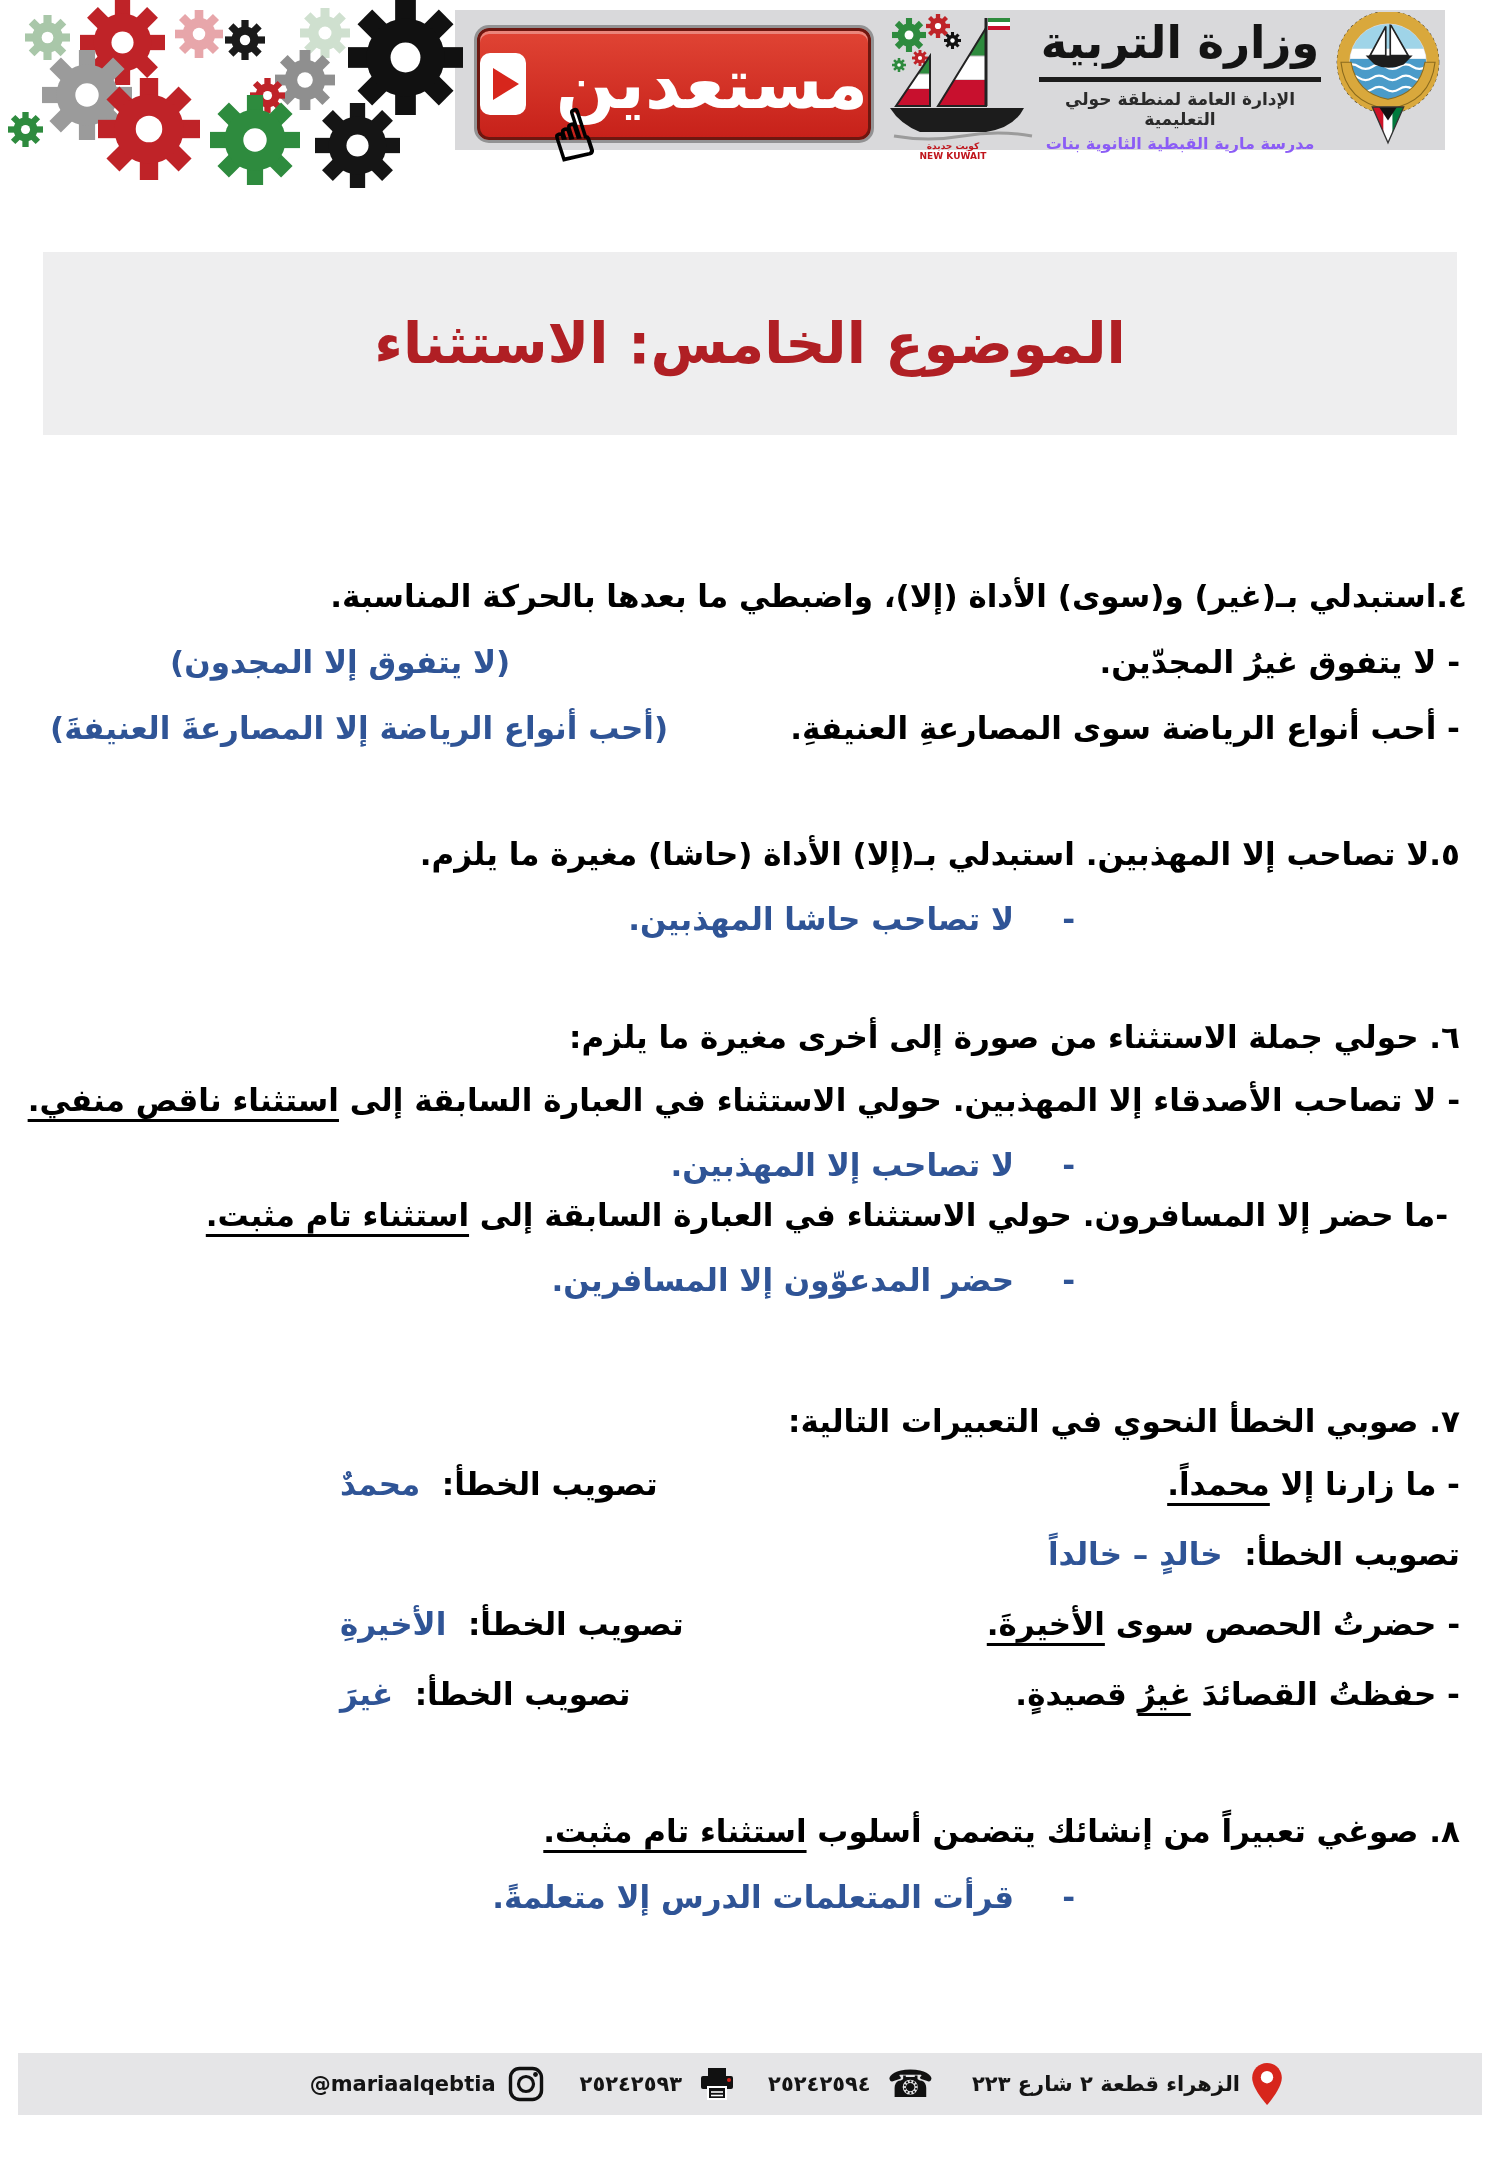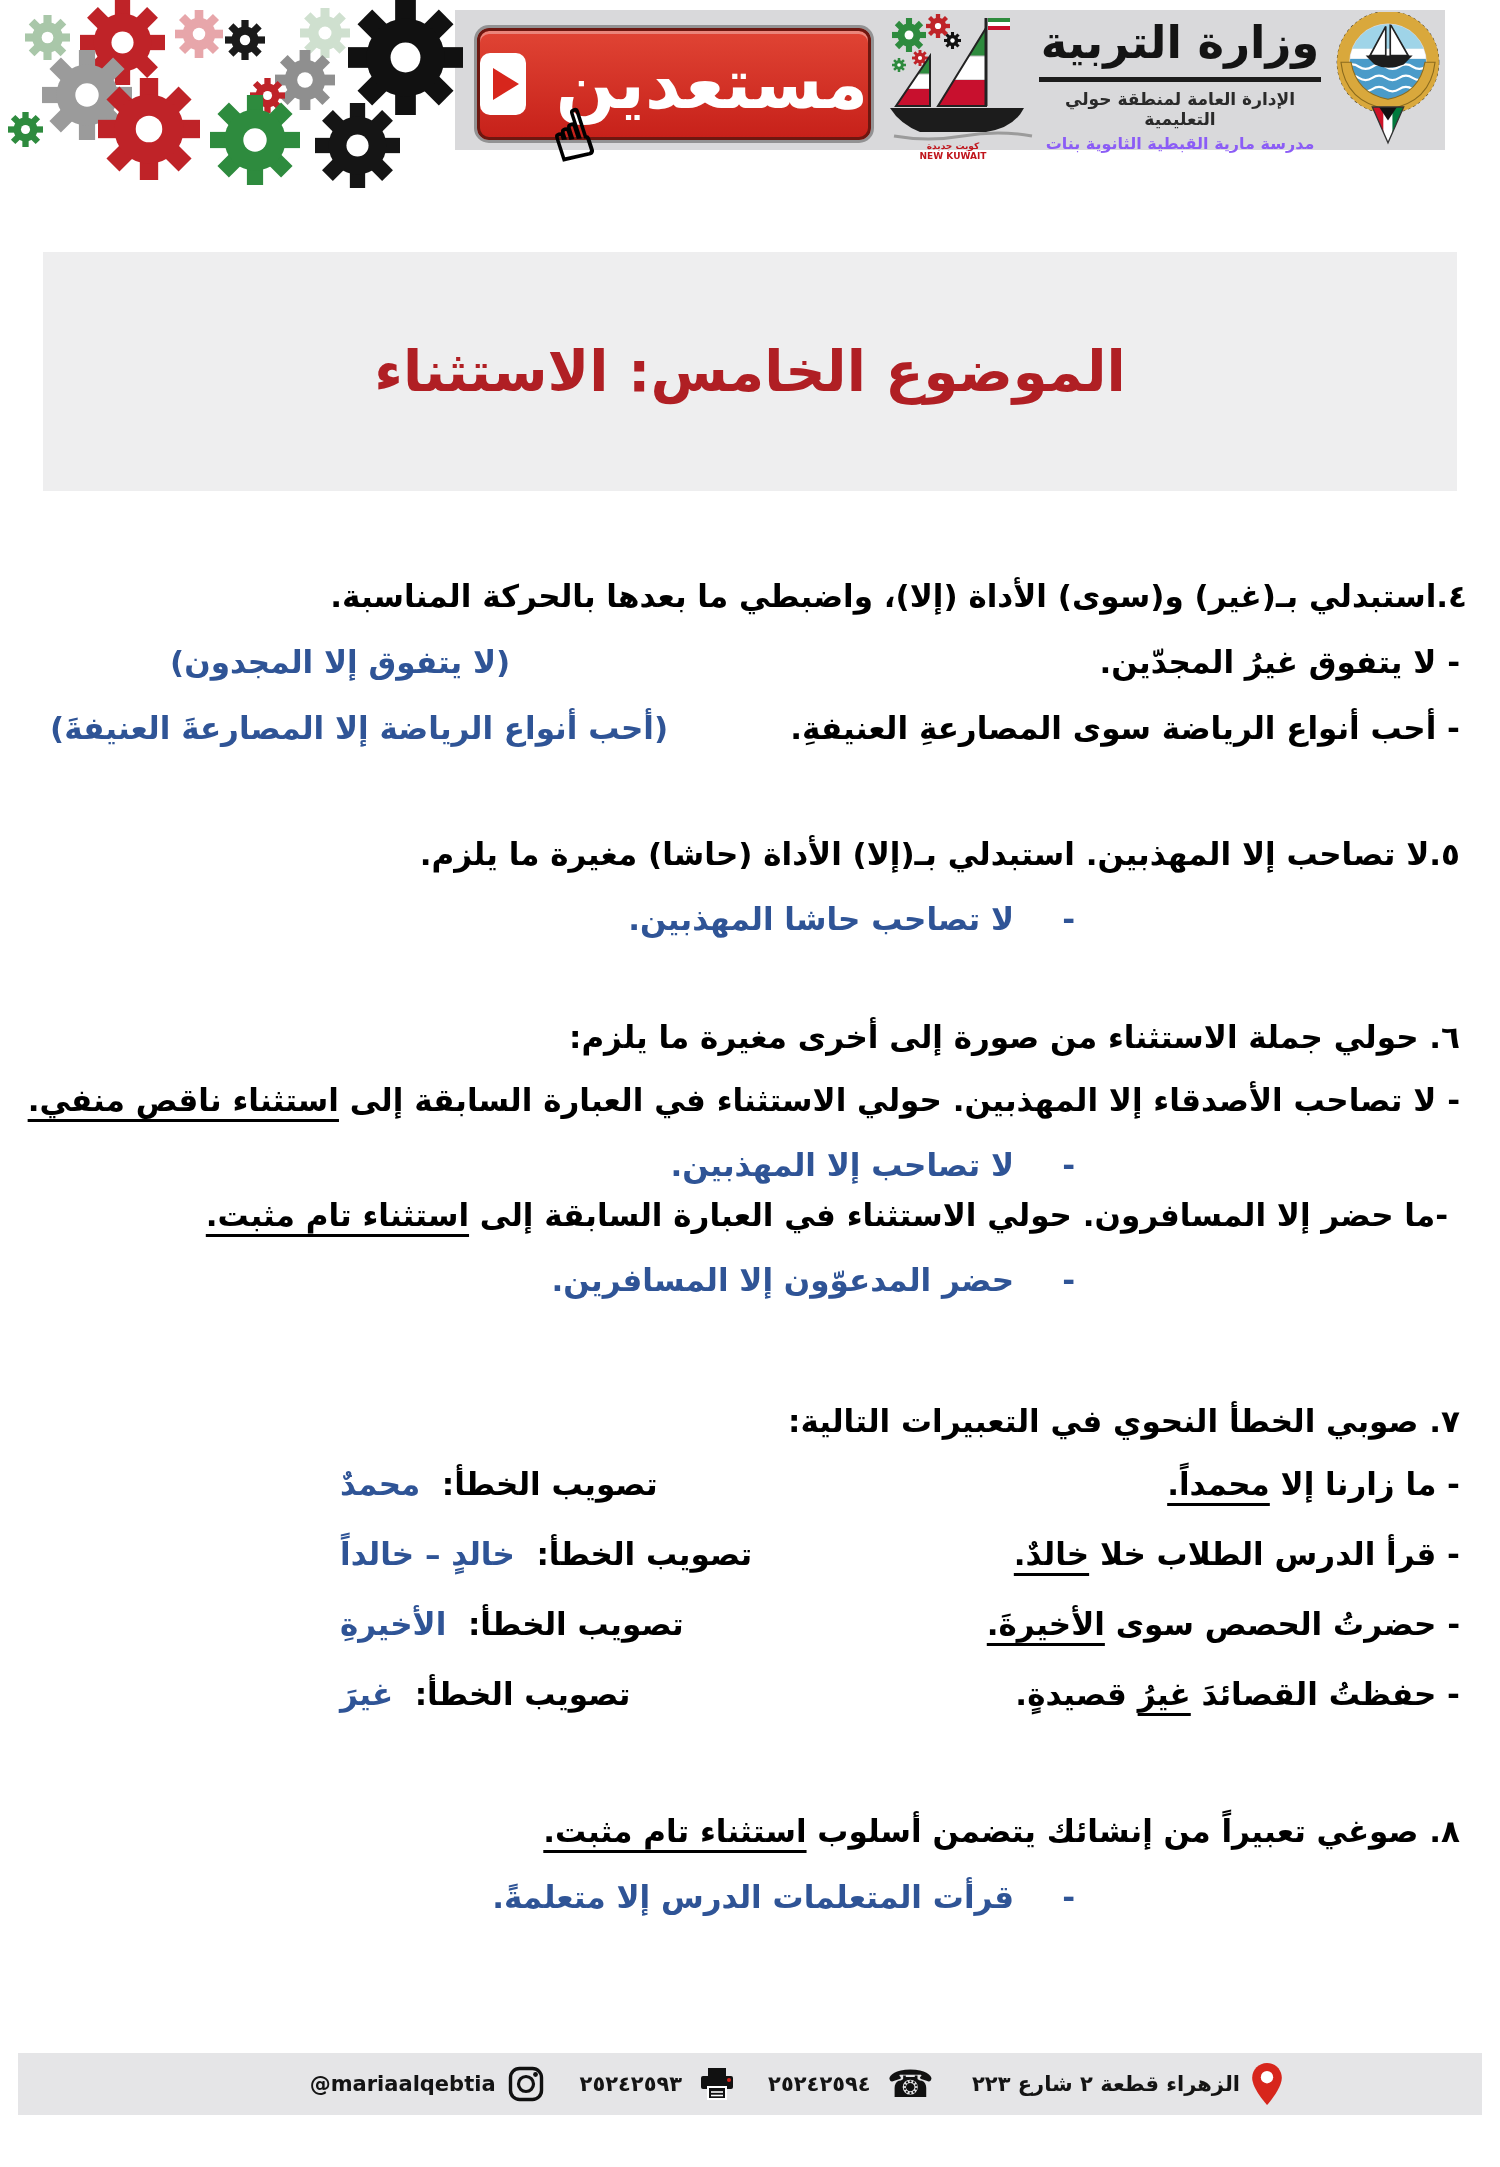--- a/index.html
+++ b/index.html
@@ -31,21 +31,21 @@
   .ministry-title { font-size:45px; color:#141414; line-height:1.3; }
   .ministry-rule { width:282px; height:5px; background:#1c1c1c; margin:4px auto 7px; }
   .ministry-sub1 { font-size:17px; color:#2a2a2a; }
   .ministry-sub2 { font-size:16px; color:#8b5cf6; margin-top:5px; }
   .boat-wrap { position:absolute; left:888px; top:14px; width:150px; height:150px; }
   .boat-caption { position:absolute; left:10px; top:128px; width:110px; text-align:center; color:#c0151c; font-size:9px; line-height:1.1; }
   .emblem { position:absolute; left:1332px; top:12px; width:112px; height:152px; }
 
   
   .title-box {
-    position:absolute; left:43px; top:252px; width:1414px; height:239px; background:#eeeeef;
+    position:absolute; left:43px; top:252px; width:1414px; height:183px; background:#eeeeef;
     display:flex; align-items:center; justify-content:center;
   }
   .main-title { color:#b01f24; font-size:56px; direction:rtl; }
 
   
   .q { font-size:31px; color:#000; direction:rtl; text-align:right; white-space:nowrap; line-height:1.4; }
   .row { display:flex; direction:rtl; justify-content:space-between; align-items:baseline; }
   .blue { color:var(--answer-blue,#2f5496); }
   .u { text-decoration:underline; text-decoration-thickness:3px; text-underline-offset:8px; }
   .ansline { display:flex; direction:rtl; gap:48px; align-items:baseline; }
@@ -251,21 +251,20 @@
     <span class="q blue">حضر المدعوّون إلا المسافرين.</span>
   </div>
 
   <div class="abs q" style="right:40px; top:1400px;margin-left:22px;">٧. صوبي الخطأ النحوي في التعبيرات التالية:</div>
 
   <div class="abs row" style="right:40px; left:340px; top:1463px;">
     <span class="q"><span>- ما زارنا إلا </span><span class="u">محمداً.</span><span></span></span>
     <span class="q"><span>تصويب الخطأ:</span>&nbsp;&nbsp;<span class="blue">محمدٌ</span></span>
   </div>
   <div class="abs row" style="right:40px; left:340px; top:1533px;">
-    <span class="q"><span>- قرأ الدرس الطلاب خلا </span><span class="u">خالدٌ.</span><span></span></span>
     <span class="q"><span>تصويب الخطأ:</span>&nbsp;&nbsp;<span class="blue">خالدٍ – خالداً</span></span>
   </div>
   <div class="abs row" style="right:40px; left:340px; top:1603px;">
     <span class="q"><span>- حضرتُ الحصص سوى </span><span class="u">الأخيرةَ.</span><span></span></span>
     <span class="q"><span>تصويب الخطأ:</span>&nbsp;&nbsp;<span class="blue">الأخيرةِ</span></span>
   </div>
   <div class="abs row" style="right:40px; left:340px; top:1673px;">
     <span class="q"><span>- حفظتُ القصائدَ </span><span class="u">غيرُ</span><span> قصيدةٍ.</span></span>
     <span class="q"><span>تصويب الخطأ:</span>&nbsp;&nbsp;<span class="blue">غيرَ</span></span>
   </div>

